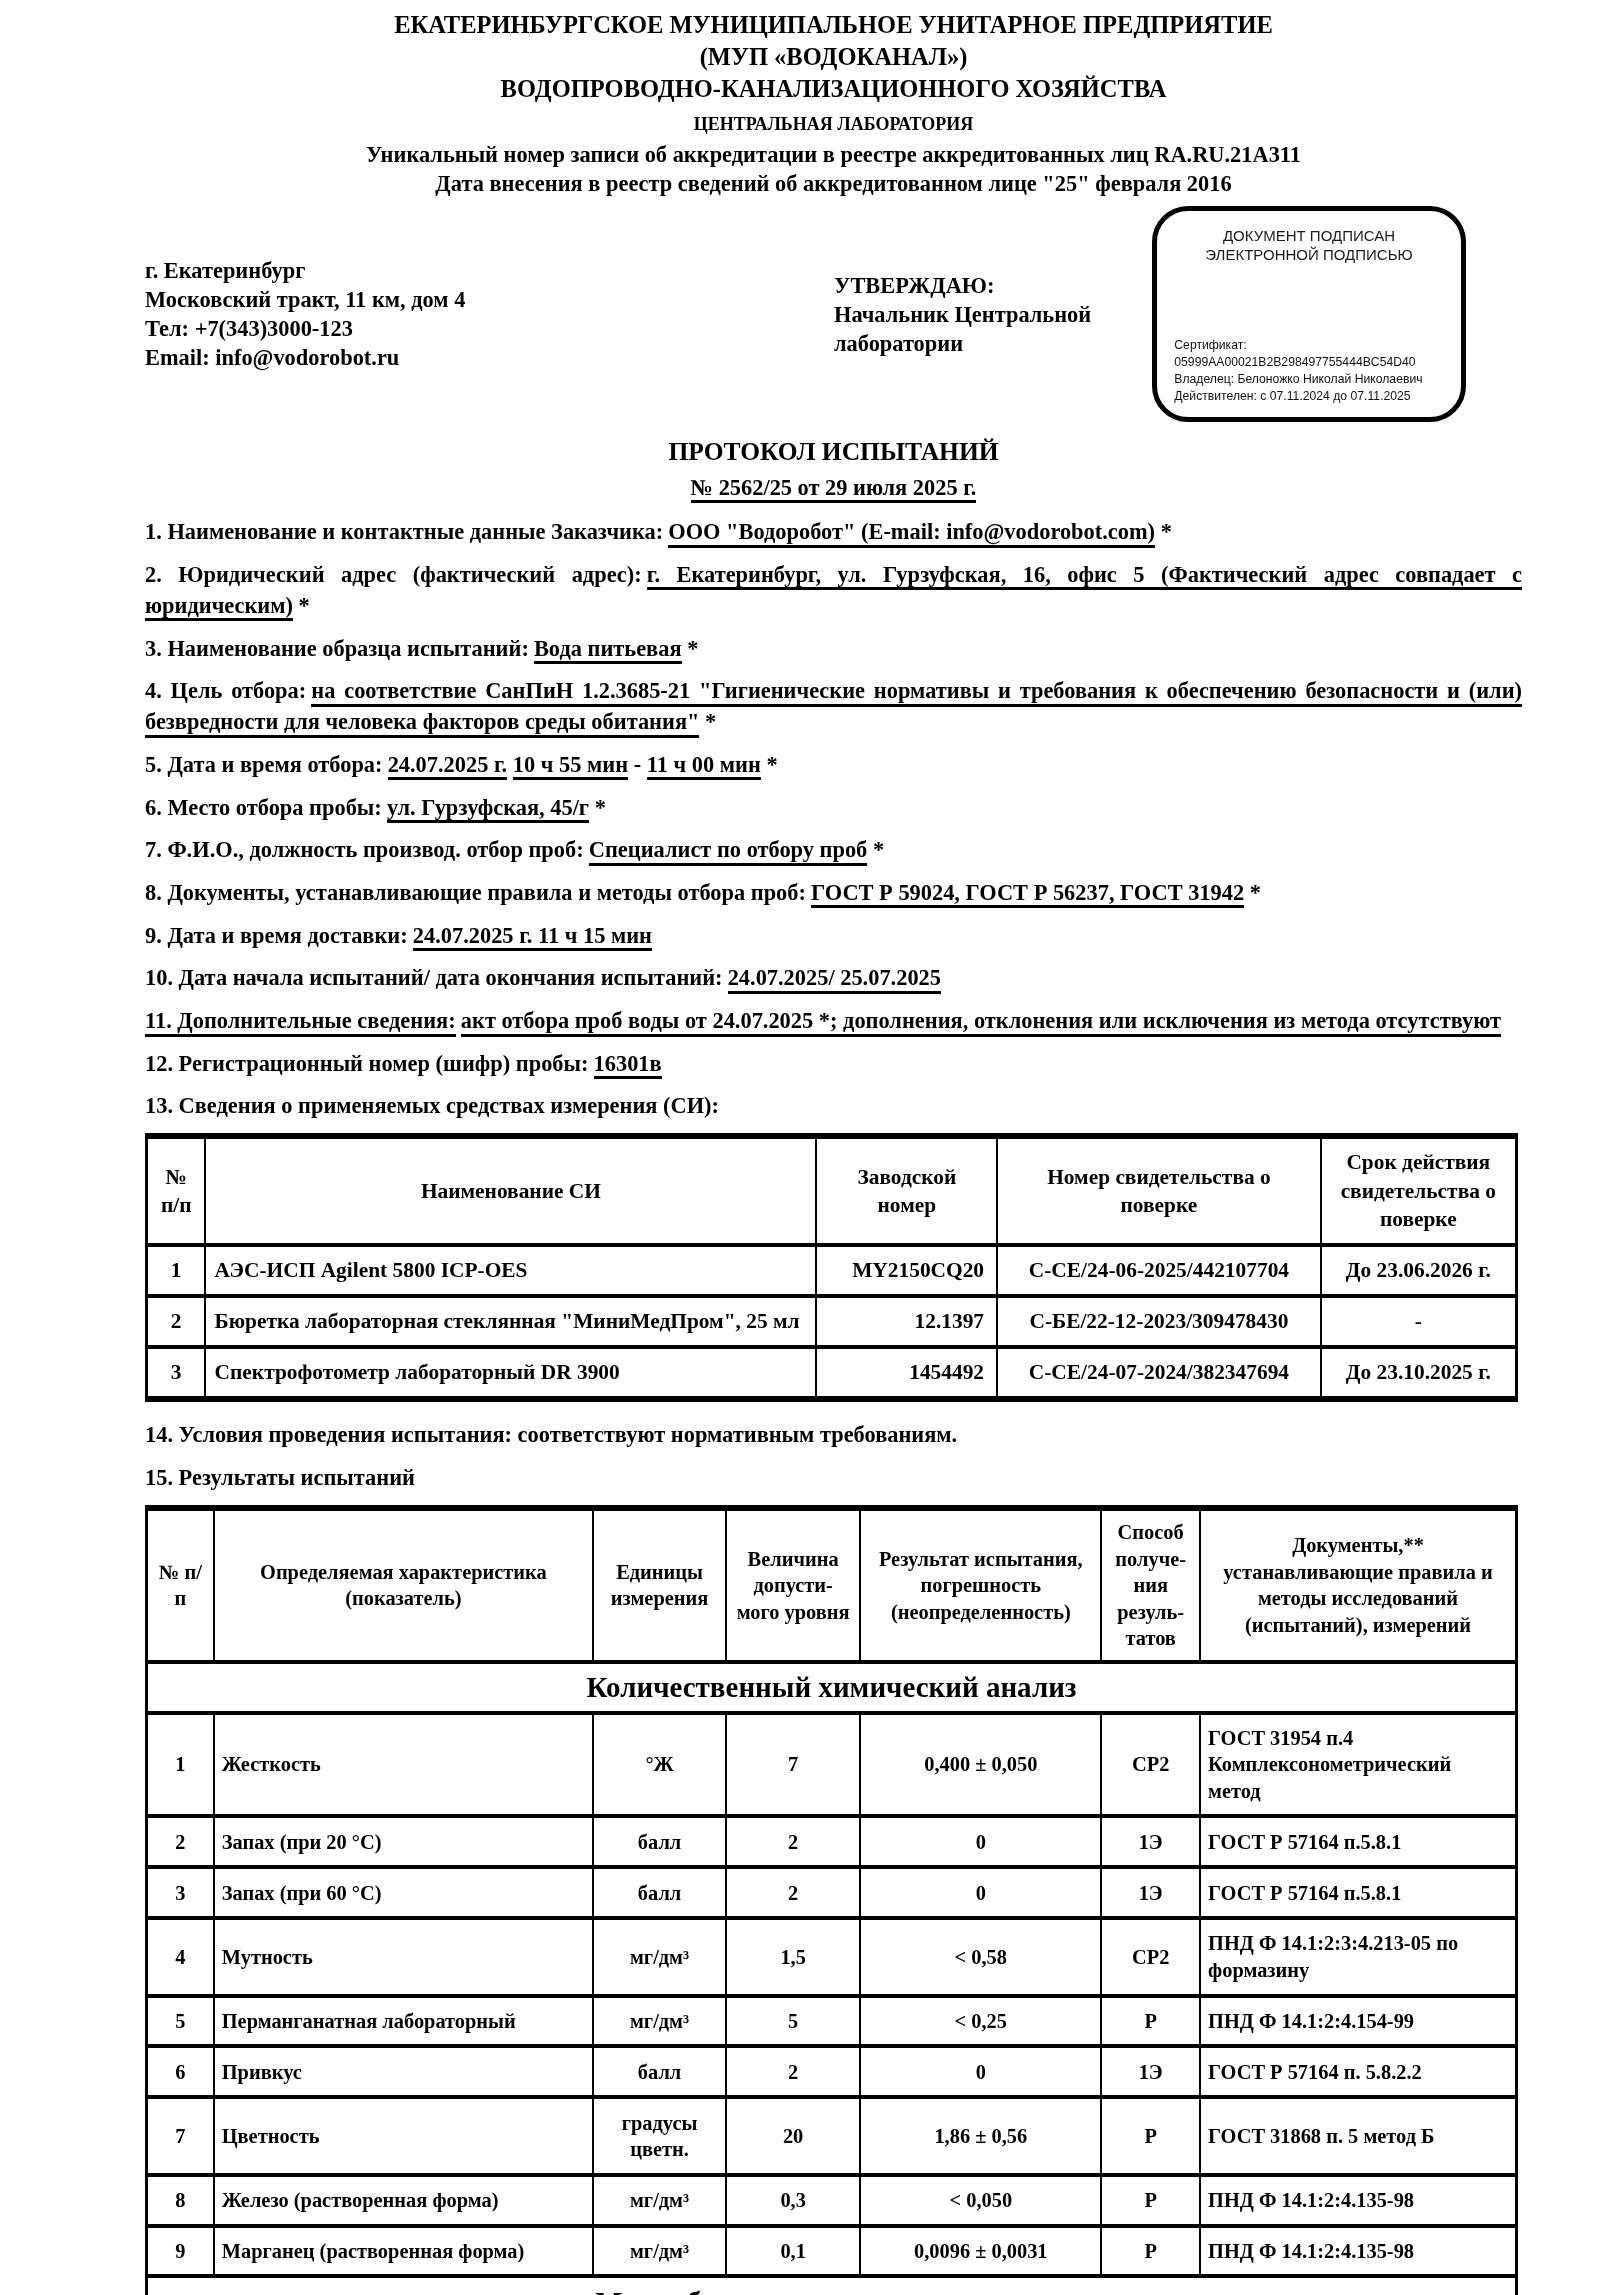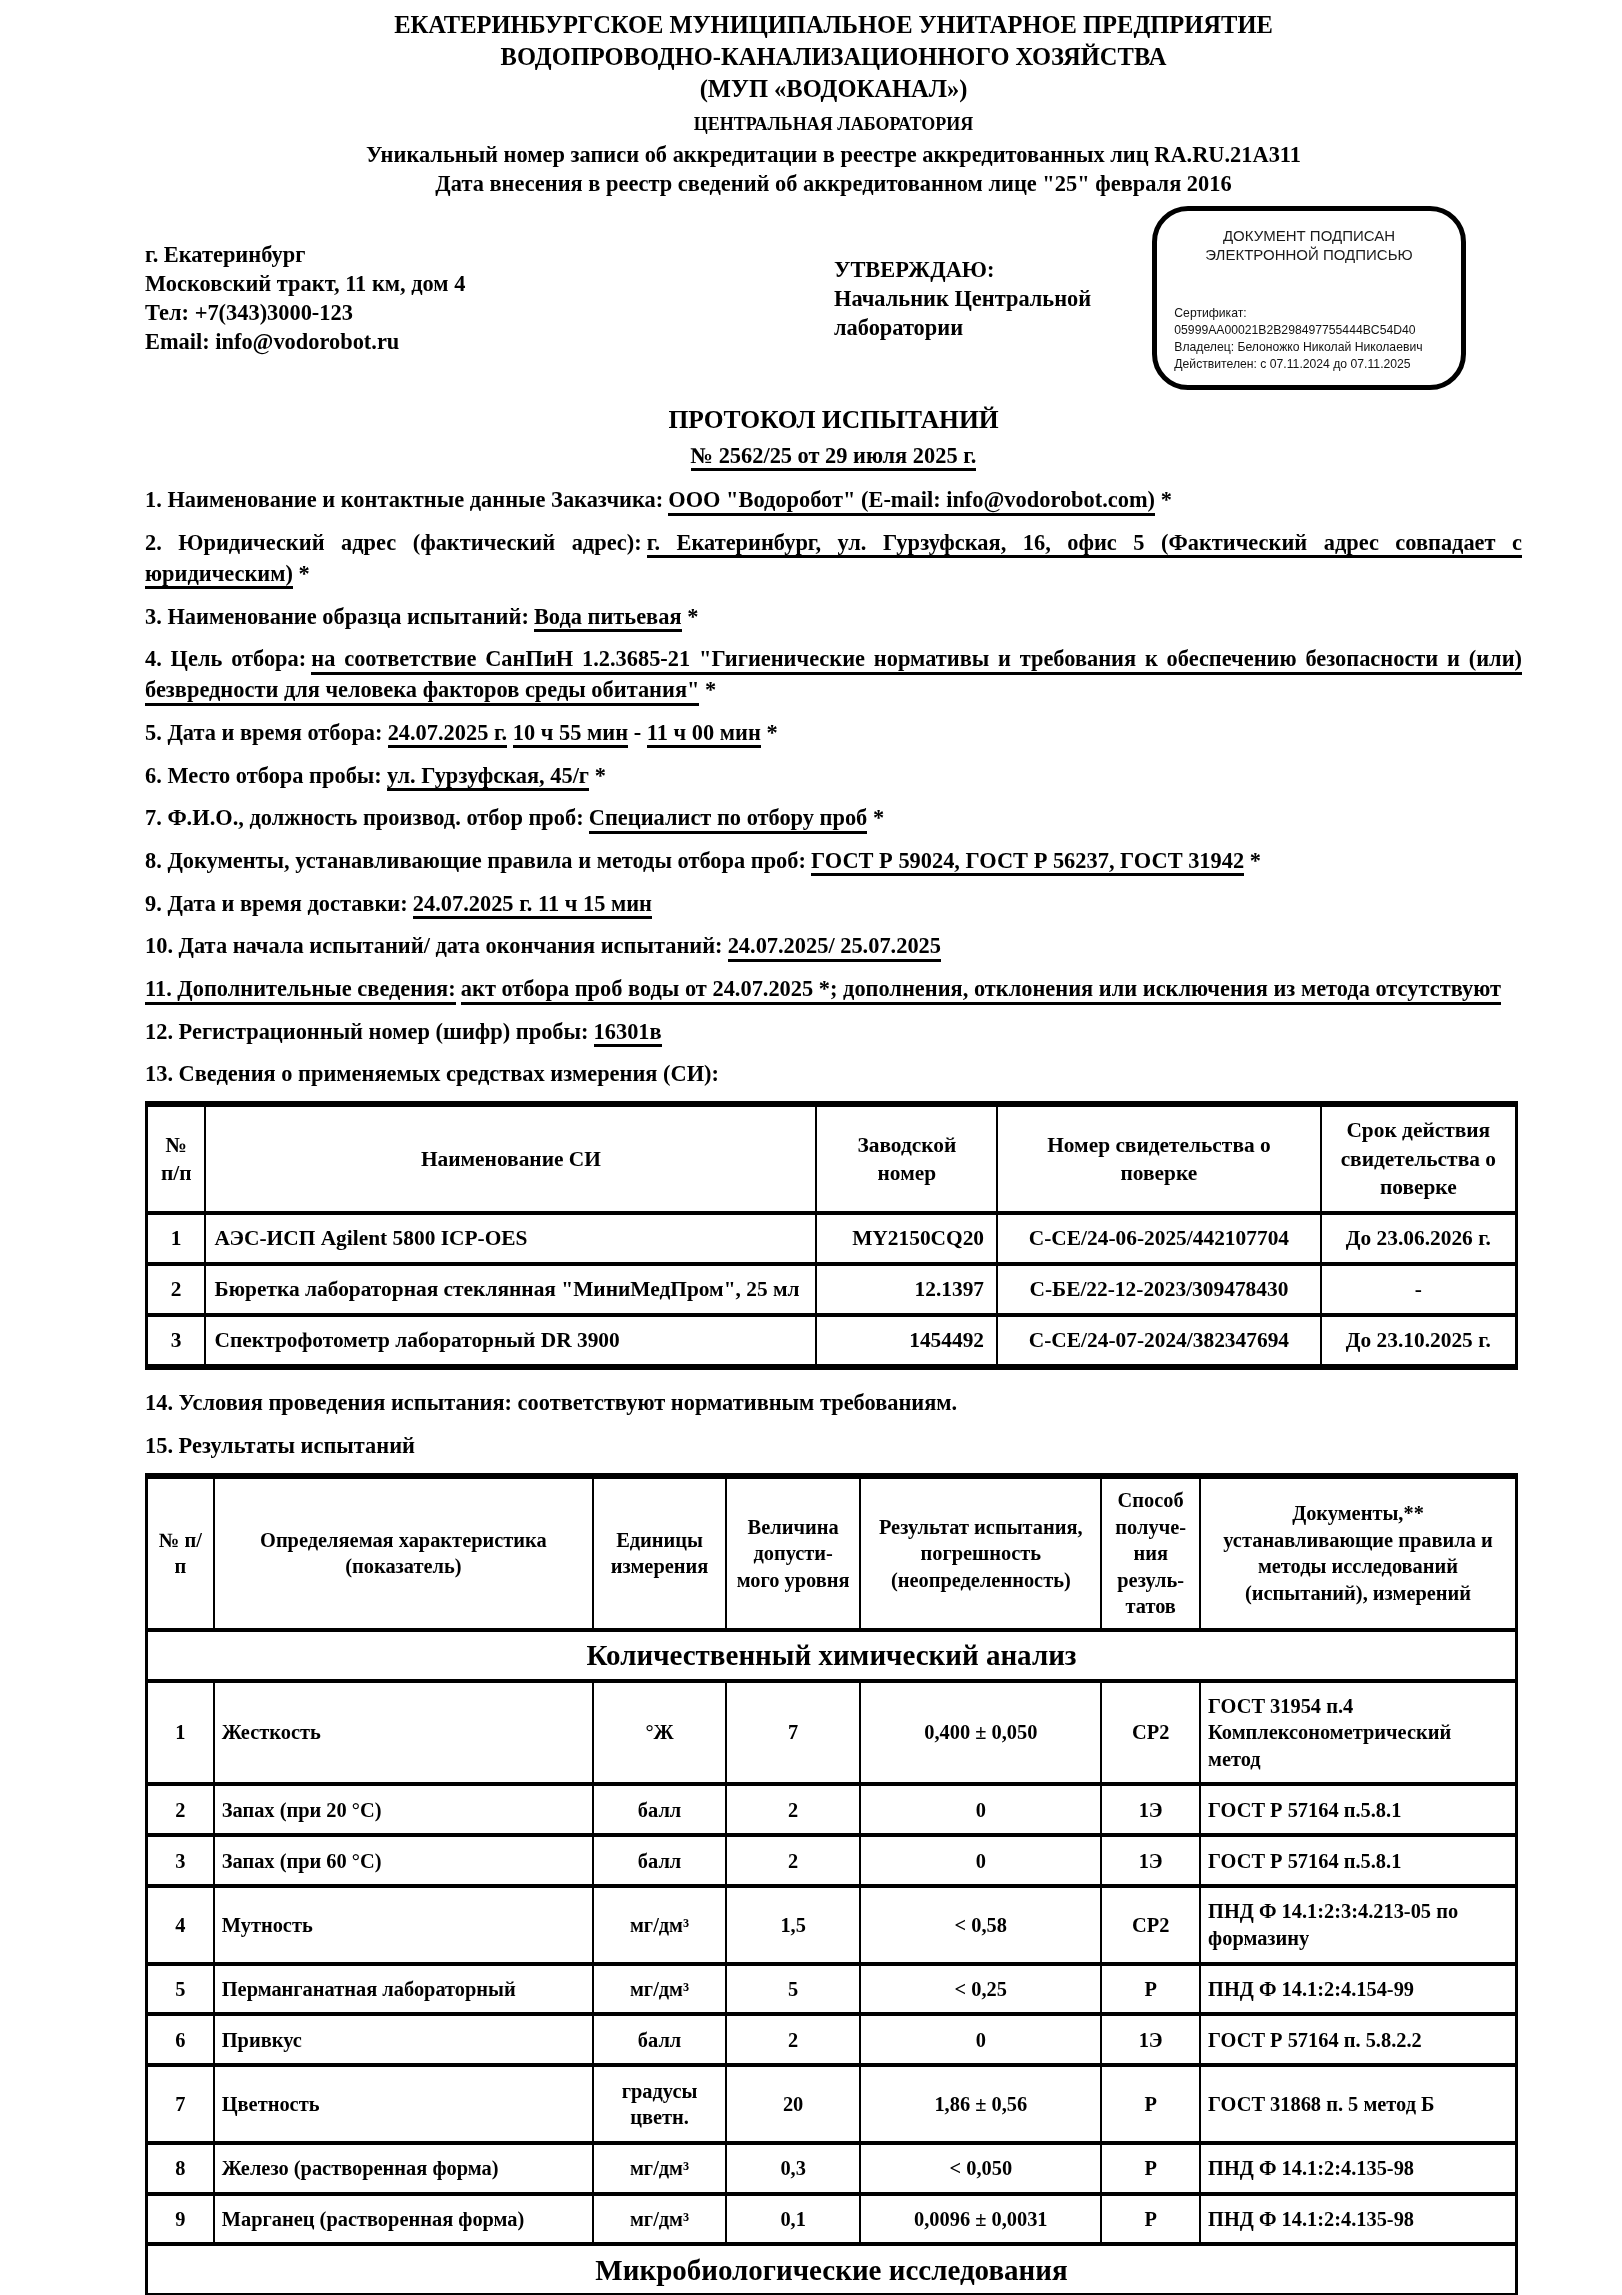--- a/index.html
+++ b/index.html
@@ -18,21 +18,21 @@
   .org-header{text-align:center;}
   .org-line{font-size:24.5px;line-height:32px;}
   .lab-line{font-size:18px;line-height:32px;margin-top:3.1px;}
   .accr-line{font-size:22.4px;line-height:29px;}
   
   .info-row{display:flex;flex-direction:row;align-items:center;margin-top:8.2px;}
   .contacts{width:551px;font-size:22.4px;line-height:29px;}
   .approval{width:306px;margin-left:138px;font-size:22.4px;line-height:29px;}
   .stamp{
     margin-left:auto;margin-right:56px;
-    width:314px;height:184px;box-sizing:border-box;
+    width:314px;height:216px;box-sizing:border-box;
     border:5.1px solid #000;border-radius:36px;
     padding:14.3px 17.3px 12.2px 17.3px;
     display:flex;flex-direction:column;justify-content:space-between;
     font-family:"Liberation Sans", sans-serif;font-weight:normal;gap:40px;
   }
   .stamp-title{text-align:center;font-size:15px;line-height:19px;color:#1a1a1a;}
   .stamp-details{font-size:12.2px;line-height:17px;color:#111;}
   
   .protocol-title{text-align:center;font-size:25.5px;line-height:31px;margin-top:13.3px;}
   .protocol-number{text-align:center;font-size:22.4px;line-height:31px;margin-top:5.1px;}
@@ -64,22 +64,22 @@
   .section-cell{text-align:center;font-size:29px;padding:7.1px 5.1px;}
   .mt-big{margin-top:17.3px;}
 </style>
 </head>
 <body>
 
 <div class="page">
 
   <div class="org-header">
     <div class="org-line">ЕКАТЕРИНБУРГСКОЕ МУНИЦИПАЛЬНОЕ УНИТАРНОЕ ПРЕДПРИЯТИЕ</div>
+    <div class="org-line">(МУП «ВОДОКАНАЛ»)</div>
     <div class="org-line">ВОДОПРОВОДНО-КАНАЛИЗАЦИОННОГО ХОЗЯЙСТВА</div>
-    <div class="org-line">(МУП «ВОДОКАНАЛ»)</div>
     <div class="lab-line">ЦЕНТРАЛЬНАЯ ЛАБОРАТОРИЯ</div>
     <div class="accr-line">Уникальный номер записи об аккредитации в реестре аккредитованных лиц RA.RU.21А311</div>
     <div class="accr-line">Дата внесения в реестр сведений об аккредитованном лице  "25" февраля 2016</div>
   </div>
 
   <div class="info-row">
     <div class="contacts">
       <div>г. Екатеринбург</div>
       <div>Московский тракт, 11 км, дом 4</div>
       <div>Тел: +7(343)3000-123</div>

